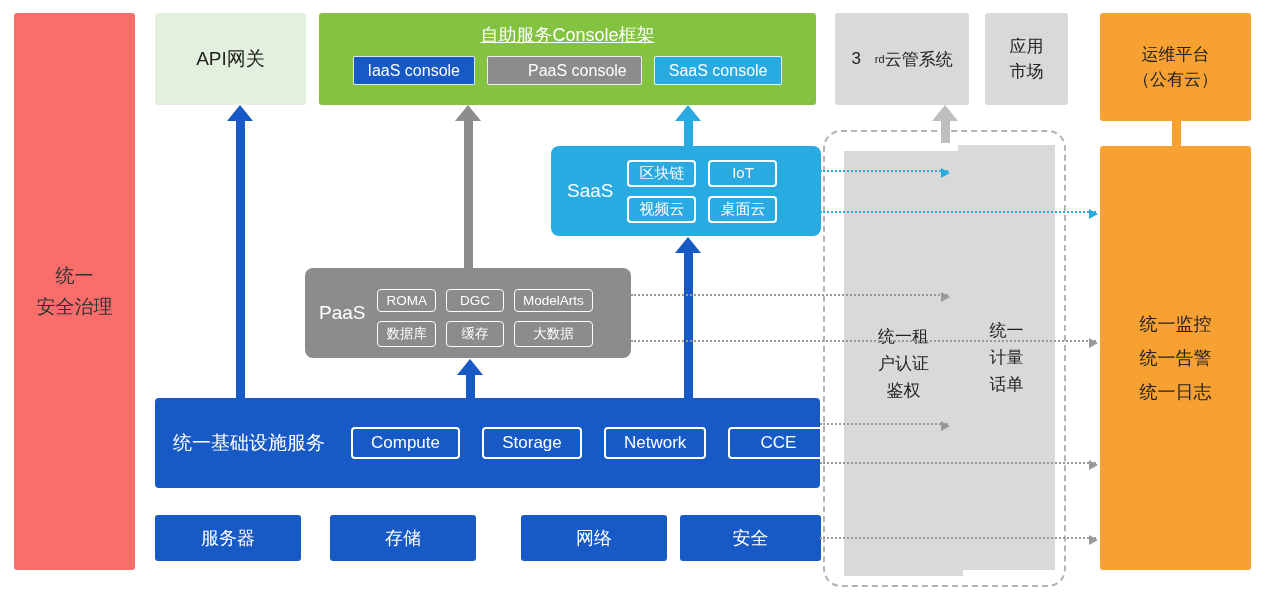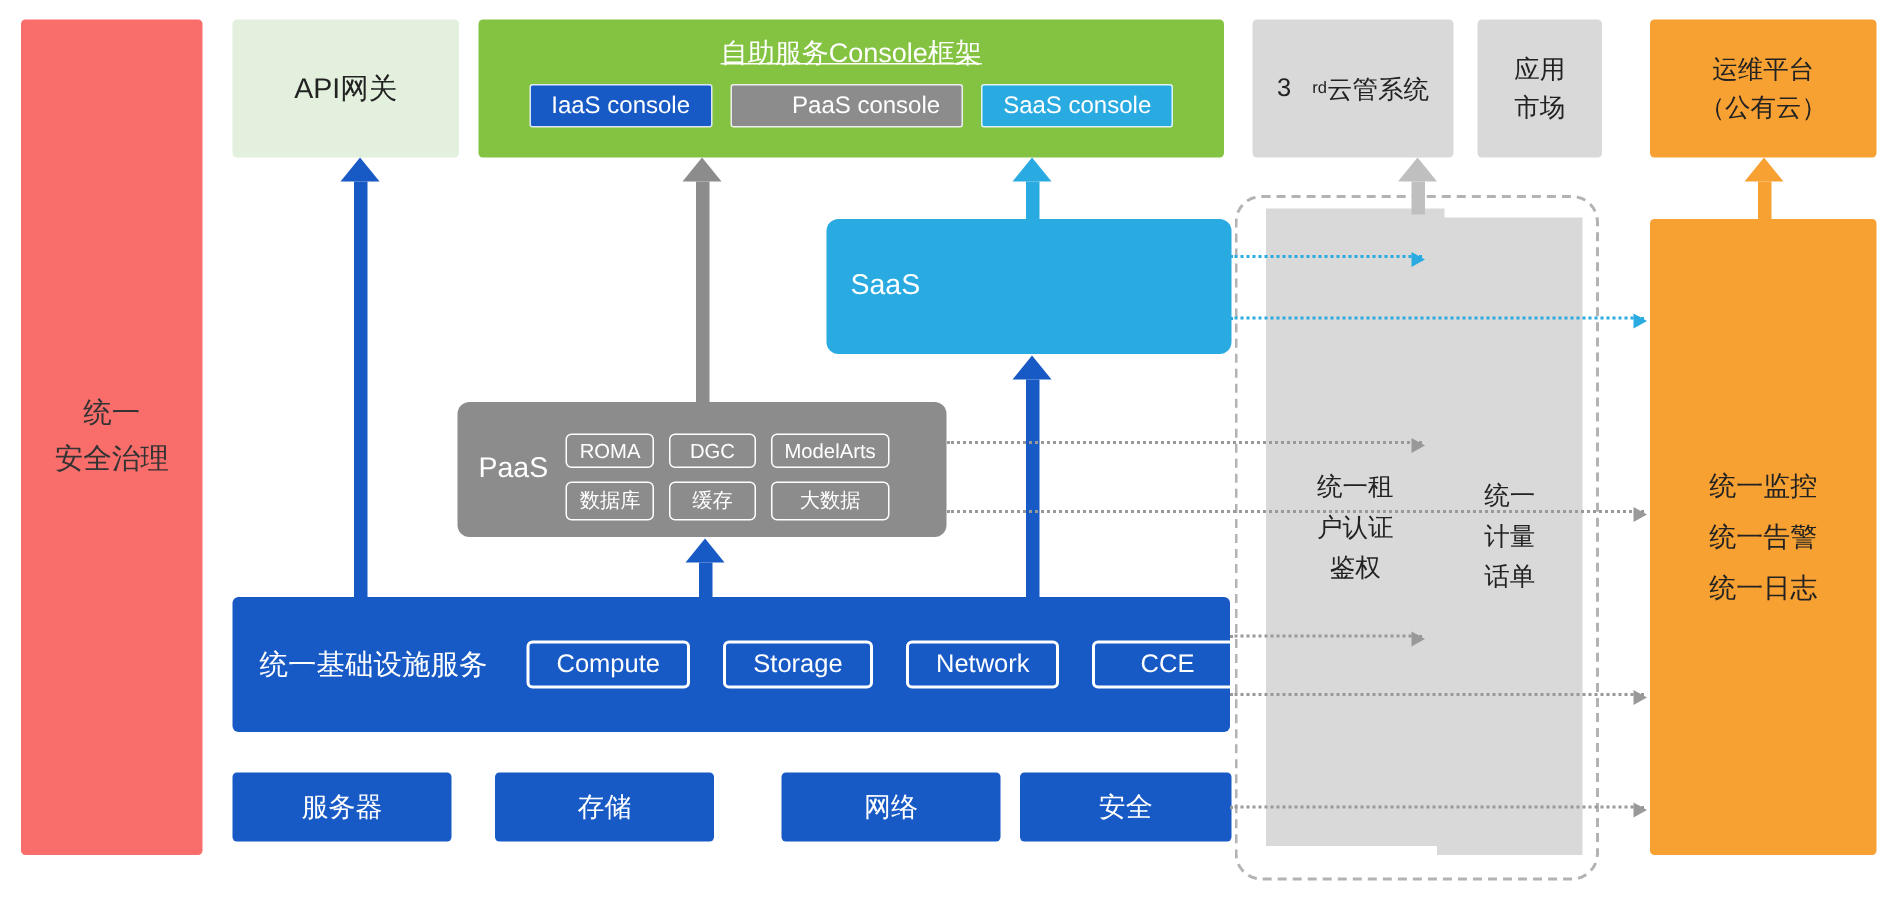--- a/index.html
+++ b/index.html
@@ -15,21 +15,21 @@
   .console-frame { left:319px; top:13px; width:497px; height:92px; background:#84C341; border-radius:3px; display:flex; flex-direction:column; align-items:center; padding:10px 0 12px; }
   .console-title { color:#fff; font-size:18px;text-decoration:underline; }
   .console-items { display:flex; gap:12px; margin-top:9px; }
   .console-item { height:29px; padding:0 14px; display:flex; align-items:center; color:#fff; font-size:16px; border-radius:2px; border:1px solid rgba(255,255,255,.85); }
   .c-iaas { background:#1759C5; }
   .c-paas { background:#8C8C8C;padding-left:40px; }
   .c-saas { background:#29ABE2; }
   .third-party { left:835px; top:13px; width:134px; height:92px; background:#D9D9D9; border-radius:3px; font-size:17px; color:#222; }
   .third-party sup { font-size:11px;margin-left:14px; }
   .app-market { left:985px; top:13px; width:83px; height:92px; background:#D9D9D9; border-radius:3px; font-size:17px; color:#222; line-height:1.5; }
-  .om-platform { left:1100px; top:13px; width:151px; height:92px; background:#F7A133; border-radius:3px; font-size:17px; color:#222; line-height:1.5; }
+  .om-platform { left:1100px; top:13px; width:151px; height:108px; background:#F7A133; border-radius:3px; font-size:17px; color:#222; line-height:1.5; }
 
   
   .saas-box { left:551px; top:146px; width:270px; height:90px; background:#29ABE2; border-radius:8px; display:flex; align-items:center; padding-left:16px; gap:14px; }
   .paas-box { left:305px; top:268px; width:326px; height:90px; background:#8C8C8C; border-radius:8px; display:flex; align-items:center; padding-left:14px; gap:12px; }
   .iaas-box { left:155px; top:398px; width:665px; height:90px; background:#1759C5; border-radius:4px; display:flex; align-items:center; padding-left:18px; gap:26px; }
   .layer-label { color:#fff; font-size:19px; flex-shrink:0; }
   .chips { display:grid; }
   .grid2 { grid-template-columns:auto auto; gap:9px 12px; }
   .grid3 { grid-template-columns:auto auto auto; gap:9px 10px;margin-top:10px; }
   .chips-row { display:flex; gap:22px; }
@@ -40,21 +40,21 @@
 
   
   .hw { top:515px; height:46px; background:#1759C5; color:#fff; font-size:18px; border-radius:3px; }
   .hw0 { left:155px; width:146px; }
   .hw1 { left:330px; width:146px; }
   .hw2 { left:521px; width:146px; }
   .hw3 { left:680px; width:141px; }
 
   
   .dashed-container { left:823px; top:130px; width:243px; height:457px; border:2px dashed #B3B3B3; border-radius:18px; }
-  .auth-bar { left:844px; top:139px; width:119px; height:425px; background:#D9D9D9; font-size:17px; color:#222; line-height:1.6; z-index:1; }
+  .auth-bar { left:844px; top:151px; width:119px; height:425px; background:#D9D9D9; font-size:17px; color:#222; line-height:1.6; z-index:1; }
   .billing-bar { left:958px; top:145px; width:97px; height:425px; background:#D9D9D9; font-size:17px; color:#222; line-height:1.6; z-index:1; }
   .monitor-bar { left:1100px; top:146px; width:151px; height:424px; background:#F7A133; border-radius:3px; font-size:18px; color:#222; line-height:1.9; }
 
   
   .arrow-up { position:absolute; display:flex; flex-direction:column; align-items:center; width:26px; z-index:2; }
   .arrow-up .head { width:0; height:0; border-left:13px solid transparent; border-right:13px solid transparent; border-bottom:16px solid var(--c); }
   .arrow-up .shaft { width:9px; flex:1; background:var(--c); }
 
   
   .dline { position:absolute; height:0; border-top:2px dotted var(--c); z-index:6; }
@@ -86,20 +86,26 @@
   </div>
 
   <div class="abs box pre app-market">应用
 市场</div>
 
   <div class="abs box pre om-platform">运维平台
 （公有云）</div>
 
   <div class="abs saas-box">
     <div class="layer-label">SaaS</div>
+    <div class="chips grid2">
+      <span class="chip chip-s">区块链</span>
+      <span class="chip chip-s">IoT</span>
+      <span class="chip chip-s">视频云</span>
+      <span class="chip chip-s">桌面云</span>
+    </div>
   </div>
 
   <div class="abs paas-box">
     <div class="layer-label">PaaS</div>
     <div class="chips grid3">
       <span class="chip chip-p">ROMA</span>
       <span class="chip chip-p">DGC</span>
       <span class="chip chip-p">ModelArts</span>
       <span class="chip chip-p">数据库</span>
       <span class="chip chip-p">缓存</span>

